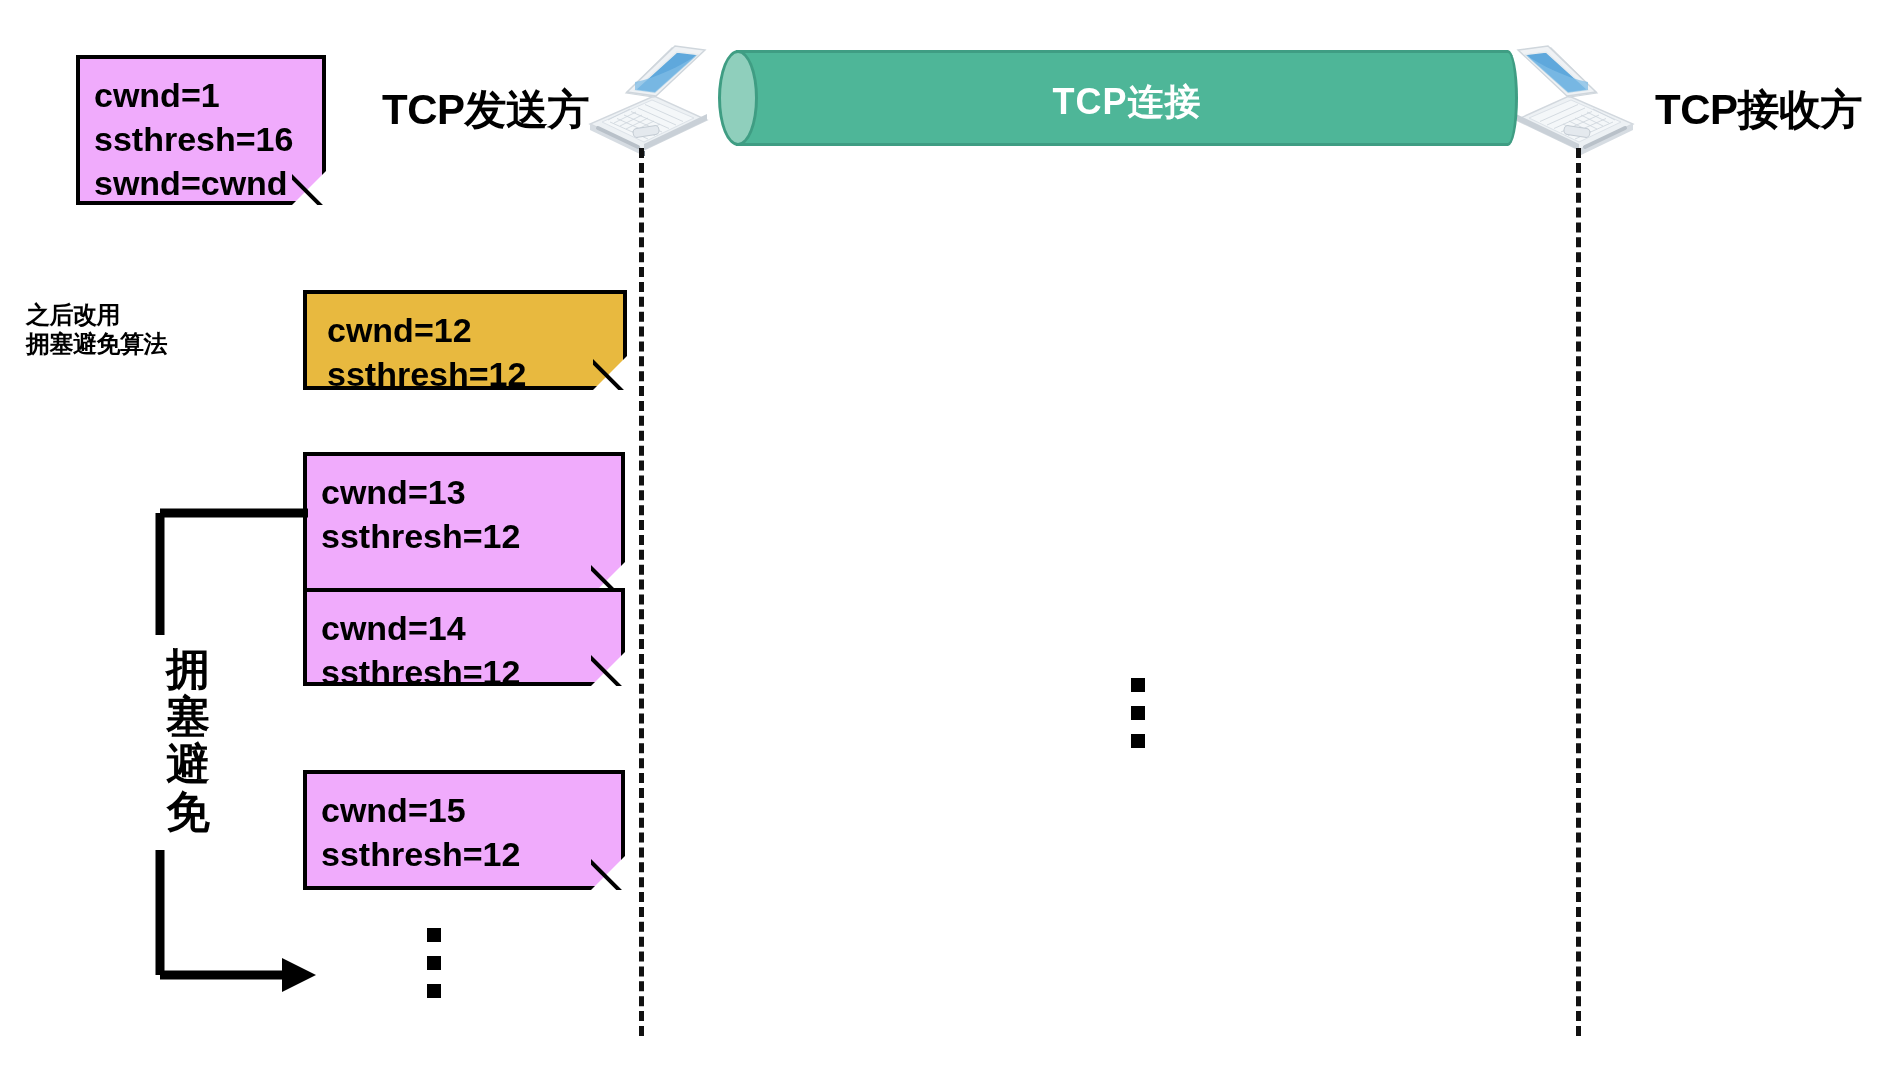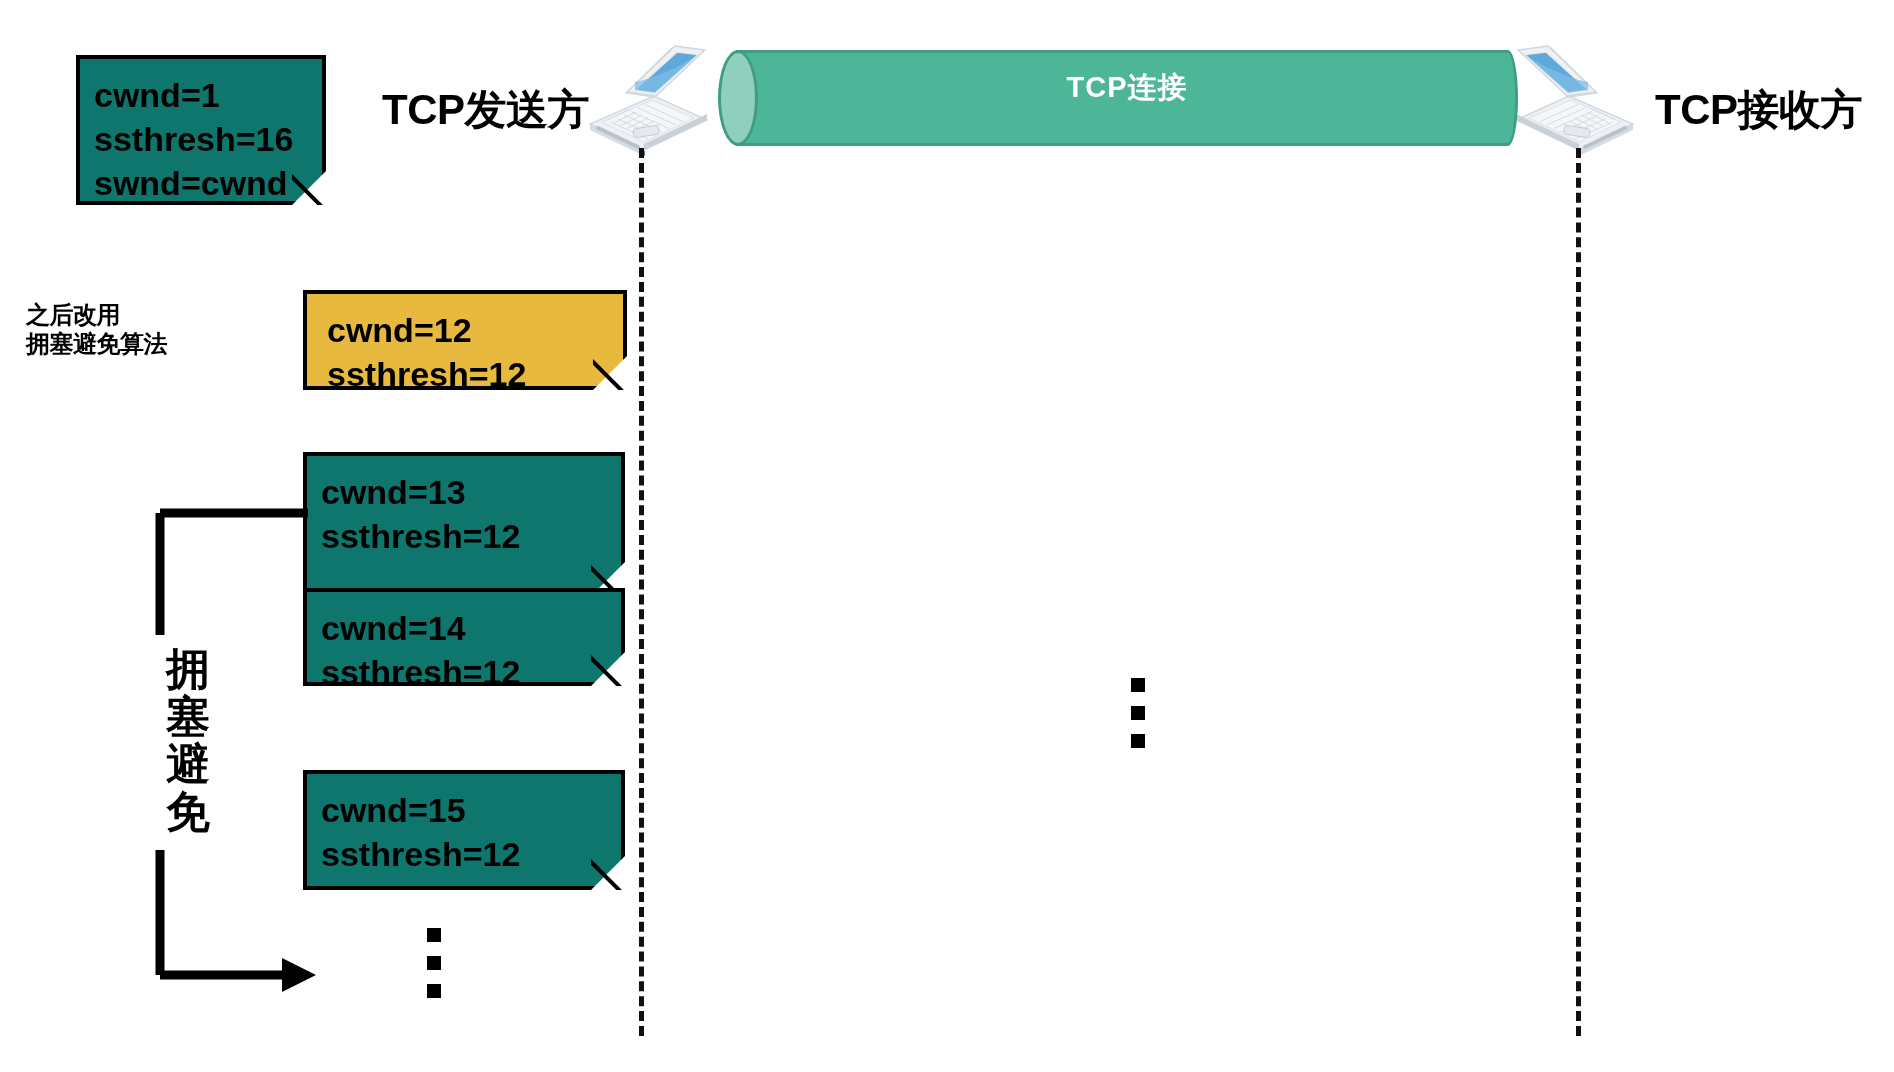--- a/index.html
+++ b/index.html
@@ -51,42 +51,42 @@
   .pipe-cap {
     position: absolute; left: 0; top: 0;
     width: 40px; height: 96px;
     background: #8FCFBC;
     border: 3px solid #3f9d83;
     border-radius: 50%;
     box-sizing: border-box;
   }
   #pipe-label {
     position: absolute;
-    left: 18px; top: 4px; width: 782px; height: 68px;
+    left: 18px; top: 18px; width: 782px; height: 68px;
     display: flex; align-items: center; justify-content: center;
-    color: #ffffff; font-weight: bold; font-size: 29px;
+    color: #ffffff; font-weight: bold; font-size: 36px;
     letter-spacing: 1px;
   }
 
   
   .lifeline {
     position: absolute;
     width: 0;
     border-left: 5px dashed #111111;
   }
   #lifeline-sender   { left: 639px;  top: 148px; height: 888px; }
   #lifeline-receiver { left: 1576px; top: 148px; height: 888px;
                        border-left-width: 5px; }
 
   
   .note {
     position: absolute;
     box-sizing: border-box;
     border: 4px solid #000000;
-    background: #0f766e;
+    background: #f0abfc;
     padding: 14px 0 0 14px;
   }
   .note.amber { background: #E8B93F; }
   .note-line {
     font-weight: bold;
     font-size: 34px;
     color: #000000;
     line-height: 1.30;
     white-space: nowrap;
   }

